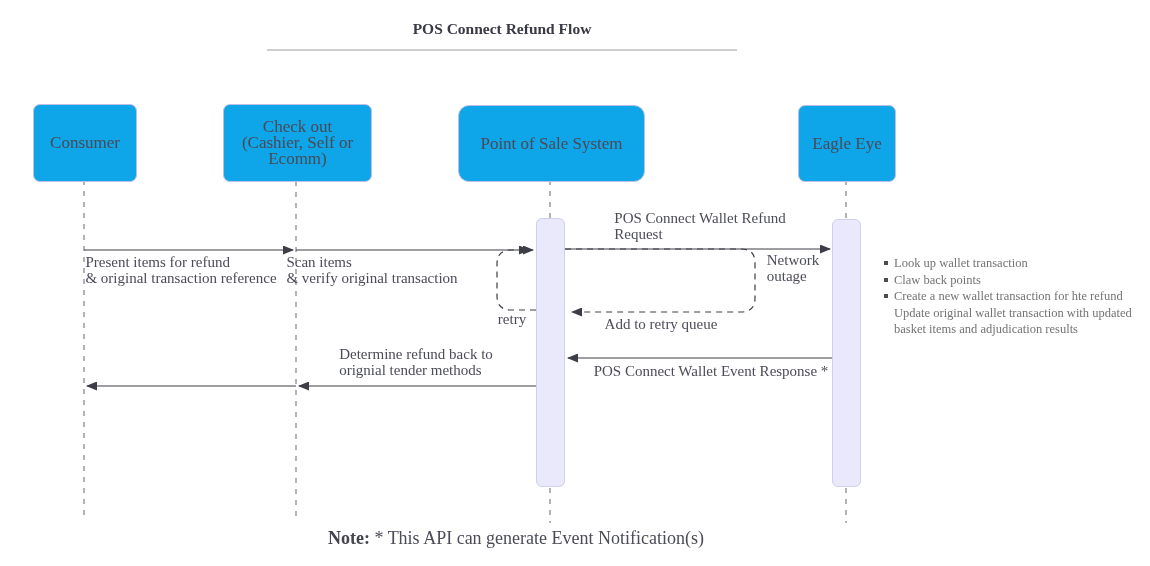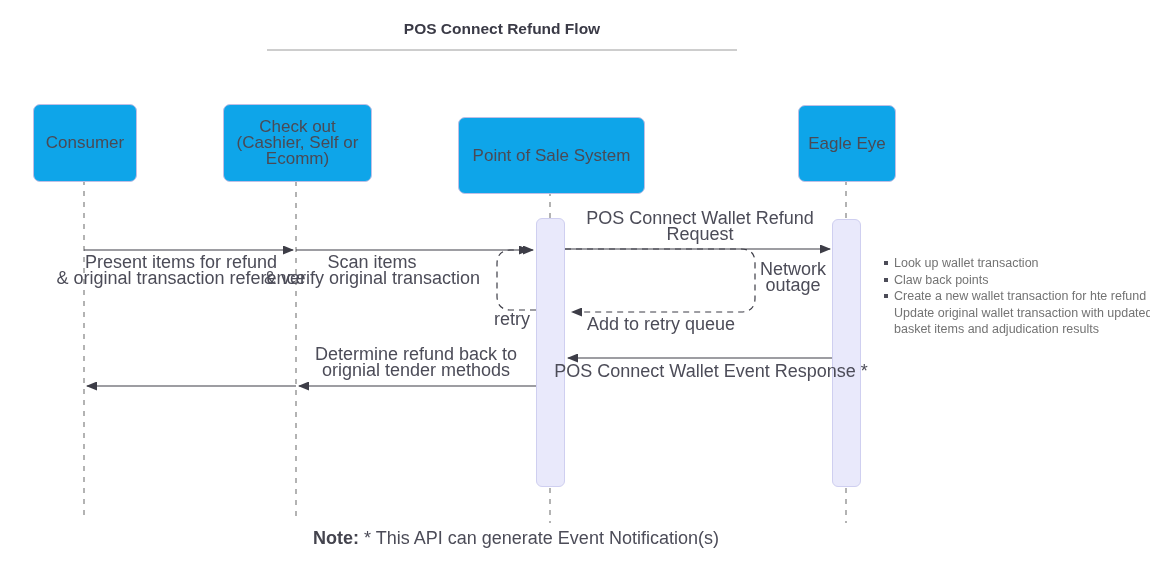--- a/index.html
+++ b/index.html
@@ -1,33 +1,33 @@
 <!DOCTYPE html>
 <html><head>
 <meta charset="utf-8">
 <style>
   html,body{margin:0;padding:0;background:#ffffff;}
   #canvas{
     position:relative;width:1150px;height:566px;background:#ffffff;
-    font-family:Liberation Sans, sans-serif;color:#4C4C58;overflow:hidden;
+    font-family:Liberation Serif, serif;color:#4C4C58;overflow:hidden;
   }
   #diagram-svg{position:absolute;left:0;top:0;z-index:1;}
   .pbox{
     position:absolute;z-index:2;display:flex;align-items:center;justify-content:center;
     background:#0ea5e9;border:1px solid #BFBFE5;border-radius:7px;
     font-size:17px;line-height:16px;text-align:center;color:#4A4A55;
   }
   .pbox span{white-space:pre-line;}
   .bar{
     position:absolute;z-index:2;background:#E9E9FB;border:1px solid #CFCFF0;border-radius:6px;
     box-sizing:border-box;
   }
   .msg{
     position:absolute;z-index:3;transform:translateX(-50%);
-    font-size:18px;line-height:16px;text-align:center;white-space:pre-line;color:#4C4C58;
+    font-size:15px;line-height:16px;white-space:pre-line;color:#4C4C58;
   }
   #page-title{
     position:absolute;z-index:3;left:502px;top:20px;transform:translateX(-50%);
     font-size:15.5px;font-weight:bold;color:#3A3A46;white-space:nowrap;
   }
   #eagle-notes{
     position:absolute;z-index:3;left:871px;top:243px;width:272px;
     font-size:12.5px;line-height:16.5px;color:#737373;
     list-style:none;margin:12px;padding:0;
   }
@@ -75,37 +75,37 @@
   <div id="page-title">POS Connect Refund Flow</div>
 
   <div class="pbox" style="left:33px;top:104px;width:102px;height:76px;">
     <span>Consumer</span>
   </div>
   <div class="pbox" style="left:223px;top:104px;width:147px;height:76px;">
     <span>Check out
 (Cashier, Self or
 Ecomm)</span>
   </div>
-  <div class="pbox" style="left:458px;top:117px;width:185px;height:75px;">
+  <div class="pbox" style="left:458px;top:105px;width:185px;height:75px;border-radius:11px;">
     <span>Point of Sale System</span>
   </div>
   <div class="pbox" style="left:798px;top:105px;width:96px;height:75px;">
     <span>Eagle Eye</span>
   </div>
 
   <div class="bar" style="left:536px;top:218px;width:29px;height:269px;"></div>
   <div class="bar" style="left:832px;top:219px;width:29px;height:268px;"></div>
 
   <div class="msg" style="left:181px;top:254px;">Present items for refund
 &amp; original transaction reference</div>
   <div class="msg" style="left:372px;top:254px;">Scan items
 &amp; verify original transaction</div>
   <div class="msg" style="left:700px;top:210px;">POS Connect Wallet Refund
 Request</div>
-  <div class="msg" style="left:793px;top:261px;">Network
+  <div class="msg" style="left:793px;top:252px;">Network
 outage</div>
   <div class="msg" style="left:661px;top:316px;">Add to retry queue</div>
   <div class="msg" style="left:512px;top:311px;">retry</div>
   <div class="msg" style="left:711px;top:363px;">POS Connect Wallet Event Response *</div>
   <div class="msg" style="left:416px;top:346px;">Determine refund back to
 orignial tender methods</div>
 
   <ul id="eagle-notes">
     <li>
       <span class="bullet"></span>

